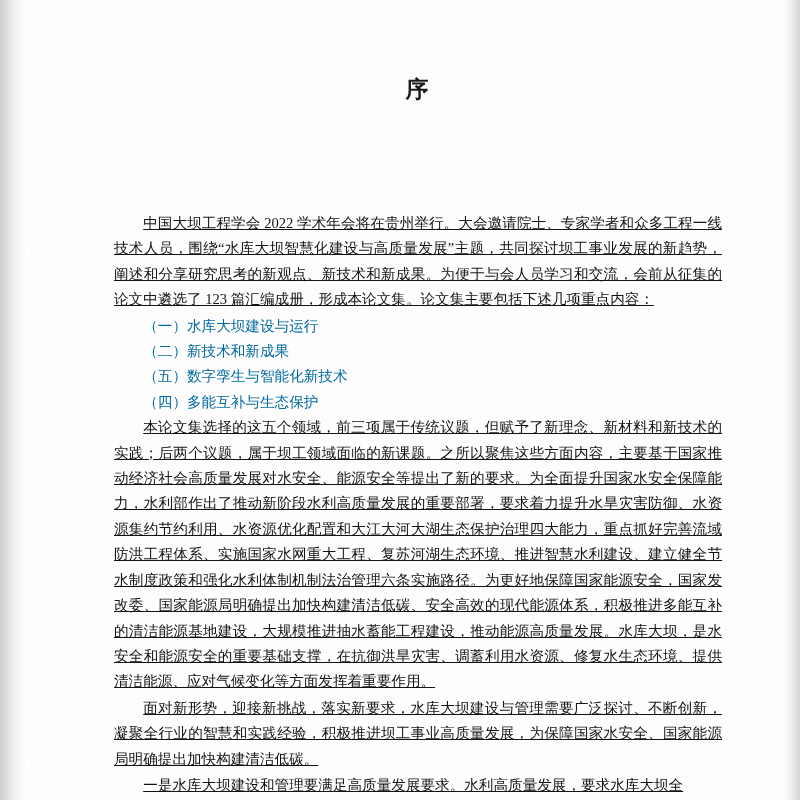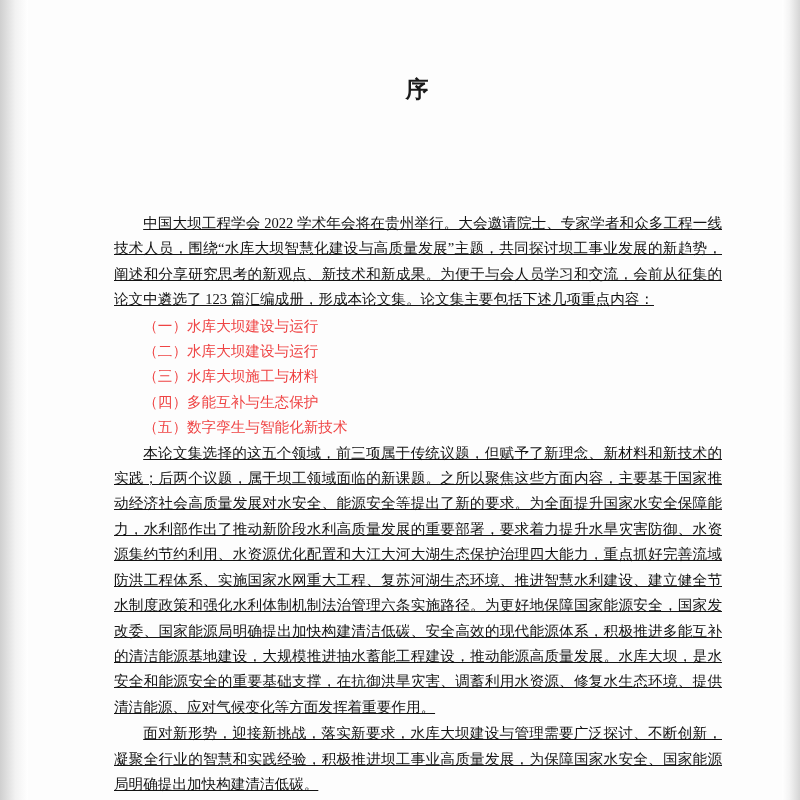--- a/index.html
+++ b/index.html
@@ -79,42 +79,41 @@
   }
   ol.list-items {
     list-style: none;
     margin: 0;
     padding: 0;
   }
   ol.list-items li {
     font-size: 14.6px;
     line-height: 25.4px;
     text-indent: 2em;
-    color: #ef4444;
+    color: #0369a1;
   }
 </style>
 </head>
 <body>
 
 <div id="page">
   <div class="sheet">
     <div class="content">
 
       <h1 class="doc-title">序</h1>
 
       <div class="body-block">
 
         <p class="para">中国大坝工程学会 2022 学术年会将在贵州举行。大会邀请院士、专家学者和众多工程一线技术人员，围绕“水库大坝智慧化建设与高质量发展”主题，共同探讨坝工事业发展的新趋势，阐述和分享研究思考的新观点、新技术和新成果。为便于与会人员学习和交流，会前从征集的论文中遴选了 123 篇汇编成册，形成本论文集。论文集主要包括下述几项重点内容：</p>
 
         <ol class="list-items">
           <li>（一）水库大坝建设与运行</li>
-          <li>（二）水库大坝建设与运行</li>
-          <li>（三）水库大坝施工与材料</li>
+          <li>（二）新技术和新成果</li>
+          <li>（五）数字孪生与智能化新技术</li>
           <li>（四）多能互补与生态保护</li>
-          <li>（五）数字孪生与智能化新技术</li>
         </ol>
 
         <p class="para">本论文集选择的这五个领域，前三项属于传统议题，但赋予了新理念、新材料和新技术的实践；后两个议题，属于坝工领域面临的新课题。之所以聚焦这些方面内容，主要基于国家推动经济社会高质量发展对水安全、能源安全等提出了新的要求。为全面提升国家水安全保障能力，水利部作出了推动新阶段水利高质量发展的重要部署，要求着力提升水旱灾害防御、水资源集约节约利用、水资源优化配置和大江大河大湖生态保护治理四大能力，重点抓好完善流域防洪工程体系、实施国家水网重大工程、复苏河湖生态环境、推进智慧水利建设、建立健全节水制度政策和强化水利体制机制法治管理六条实施路径。为更好地保障国家能源安全，国家发改委、国家能源局明确提出加快构建清洁低碳、安全高效的现代能源体系，积极推进多能互补的清洁能源基地建设，大规模推进抽水蓄能工程建设，推动能源高质量发展。水库大坝，是水安全和能源安全的重要基础支撑，在抗御洪旱灾害、调蓄利用水资源、修复水生态环境、提供清洁能源、应对气候变化等方面发挥着重要作用。</p>
         <p class="para">面对新形势，迎接新挑战，落实新要求，水库大坝建设与管理需要广泛探讨、不断创新，凝聚全行业的智慧和实践经验，积极推进坝工事业高质量发展，为保障国家水安全、国家能源局明确提出加快构建清洁低碳。</p>
         <p class="para">一是水库大坝建设和管理要满足高质量发展要求。水利高质量发展，要求水库大坝全</p>
 
       </div>
     </div>
   </div>
 </div>

